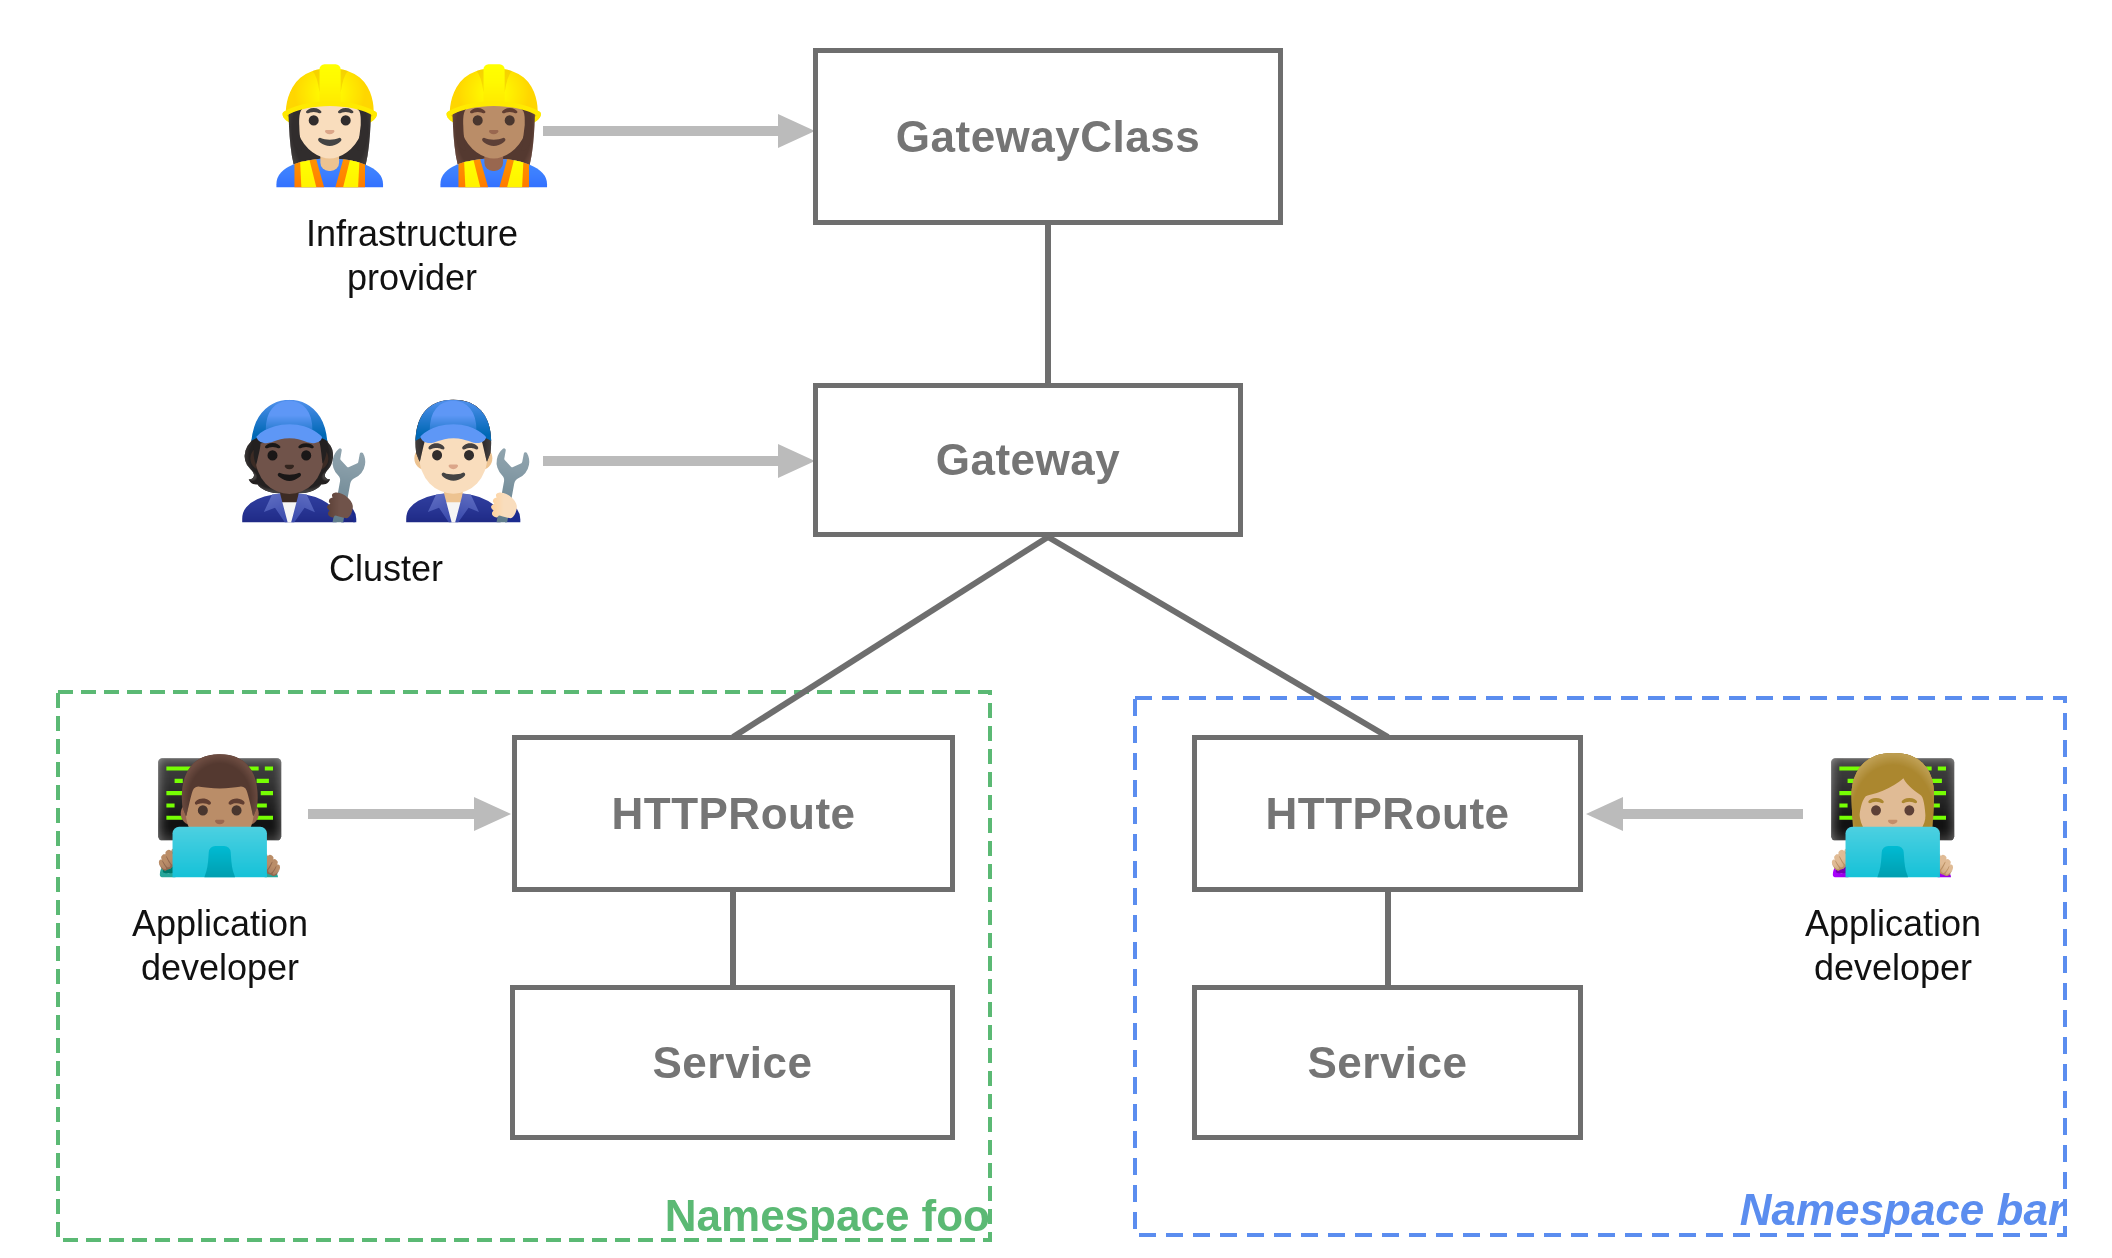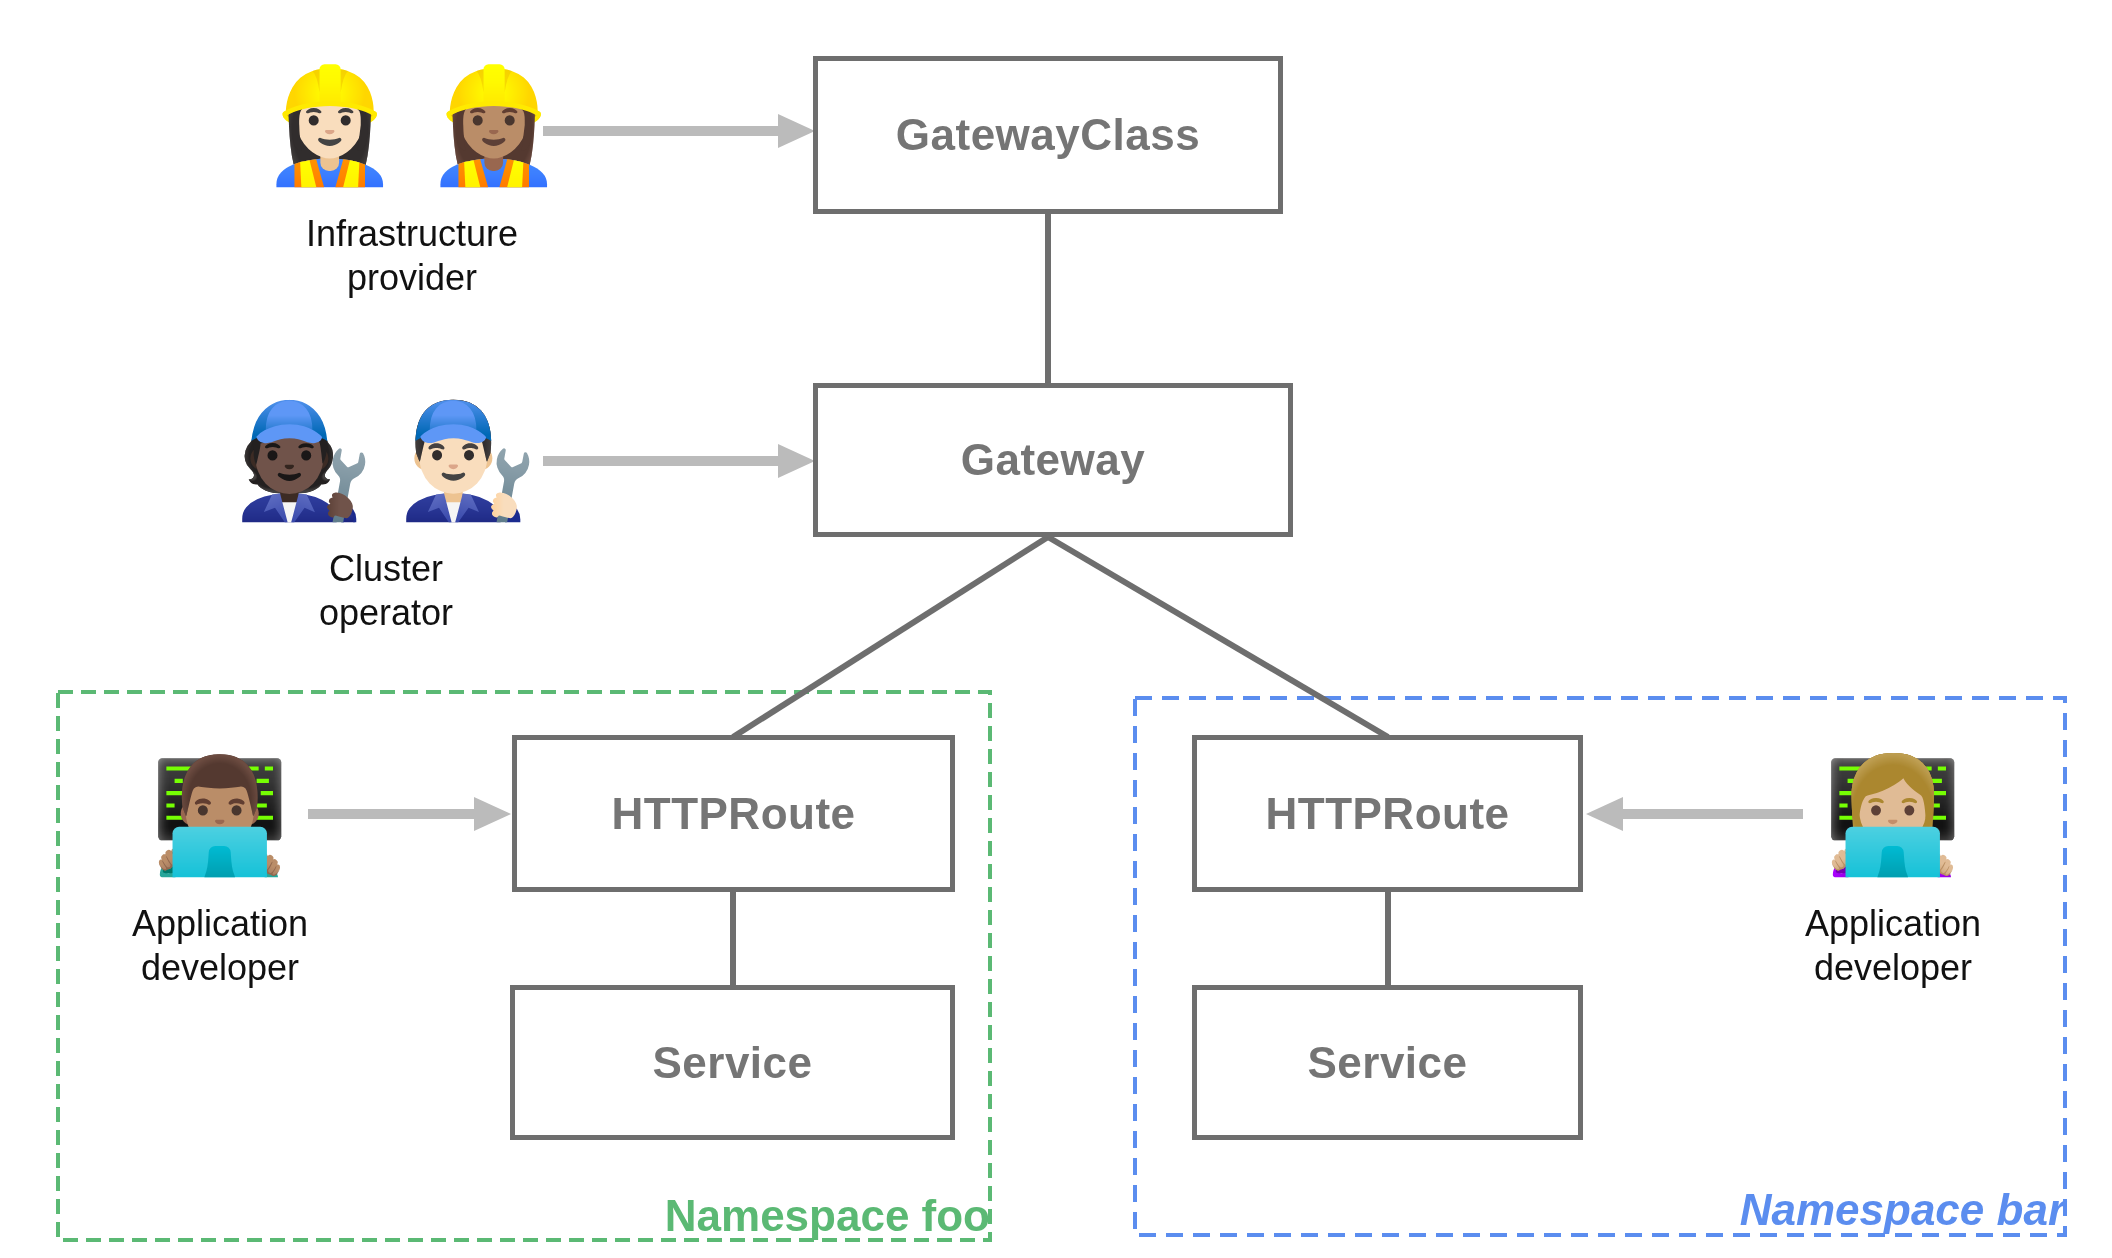--- a/index.html
+++ b/index.html
@@ -82,25 +82,25 @@
     <g>
       <line x1="308" y1="814" x2="477" y2="814" stroke="#bbbbbb" stroke-width="10"></line>
       <polygon points="511,814 474,797 474,831" fill="#bbbbbb"></polygon>
     </g>
     <g>
       <line x1="1803" y1="814" x2="1622" y2="814" stroke="#bbbbbb" stroke-width="10"></line>
       <polygon points="1586,814 1623,797 1623,831" fill="#bbbbbb"></polygon>
     </g>
   </svg>
 
-  <div class="node" style="left:813px; top:56px; width:470px; height:158px;">
+  <div class="node" style="left:813px; top:48px; width:470px; height:177px;">
     <span>GatewayClass</span>
   </div>
 
-  <div class="node" style="left:813px; top:383px; width:480px; height:154px;">
+  <div class="node" style="left:813px; top:383px; width:430px; height:154px;">
     <span>Gateway</span>
   </div>
 
   <div class="node" style="left:512px; top:735px; width:443px; height:157px;">
     <span>HTTPRoute</span>
   </div>
 
   <div class="node" style="left:510px; top:985px; width:445px; height:155px;">
     <span>Service</span>
   </div>
@@ -122,21 +122,20 @@
       <div>provider</div>
     </div>
   </div>
 
   <div class="persona" style="left:186px; top:390px; width:400px;">
     <div class="emoji-row">
       <span class="emoji">🧑🏿‍🔧</span><span class="emoji">👨🏻‍🔧</span>
     </div>
     <div class="persona-label">
       <div>Cluster</div>
-      <div>operator</div>
     </div>
   </div>
 
   <div class="persona" style="left:20px; top:745px; width:400px;">
     <div class="emoji-row">
       <span class="emoji">👨🏽‍💻</span>
     </div>
     <div class="persona-label">
       <div>Application</div>
       <div>developer</div>

